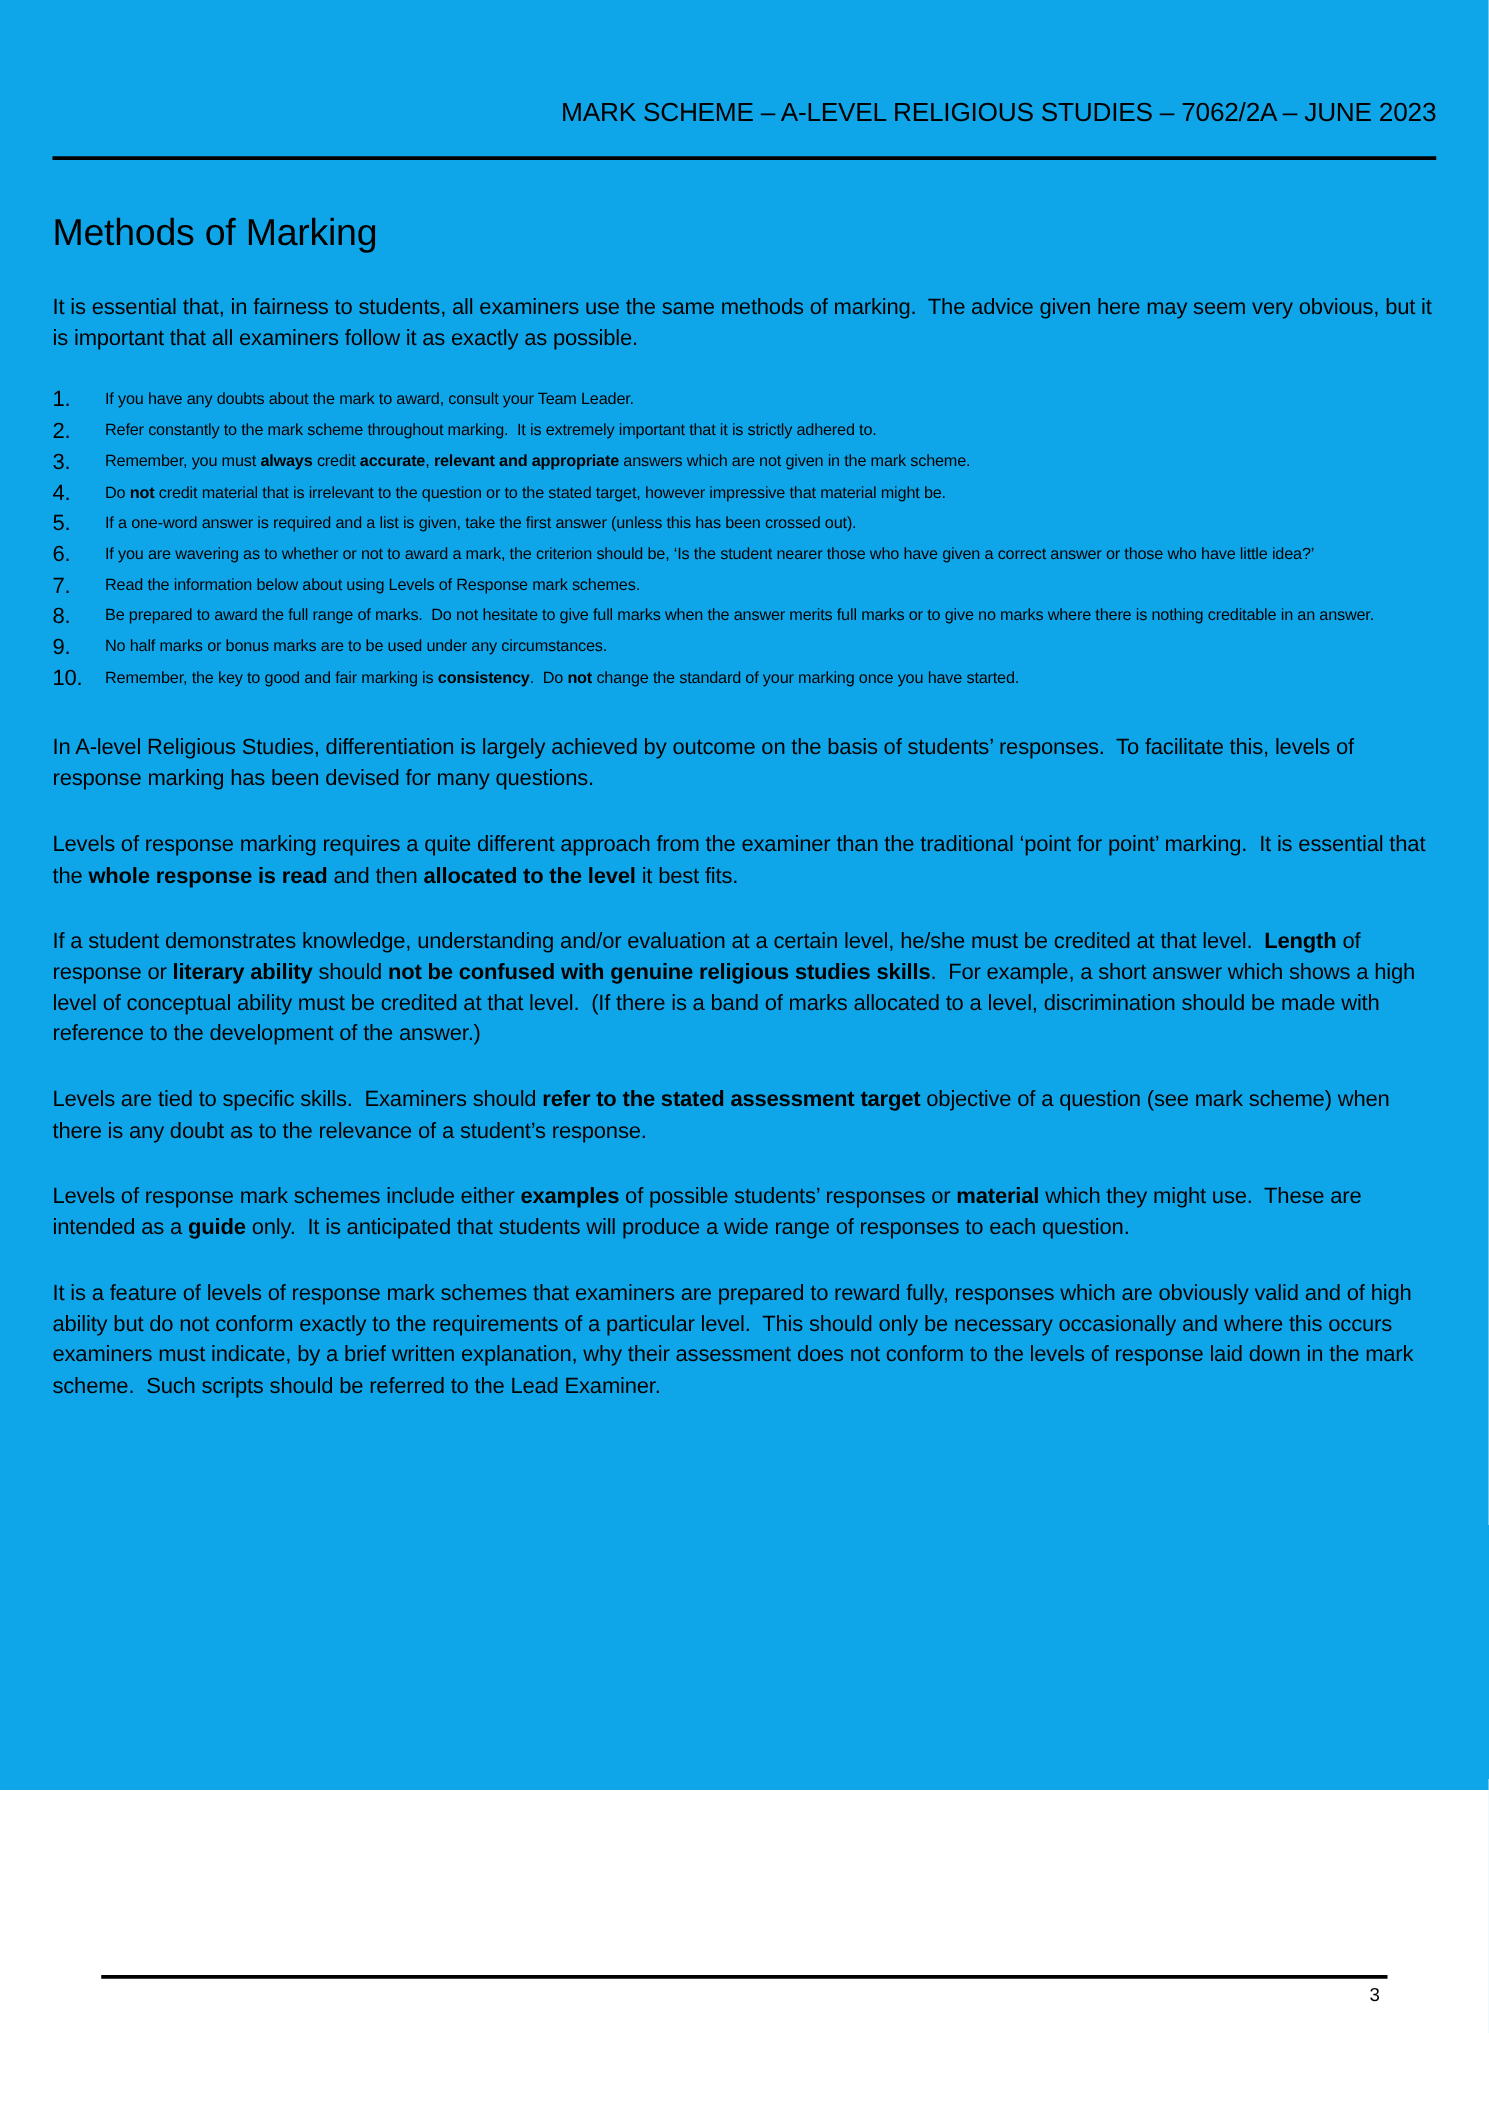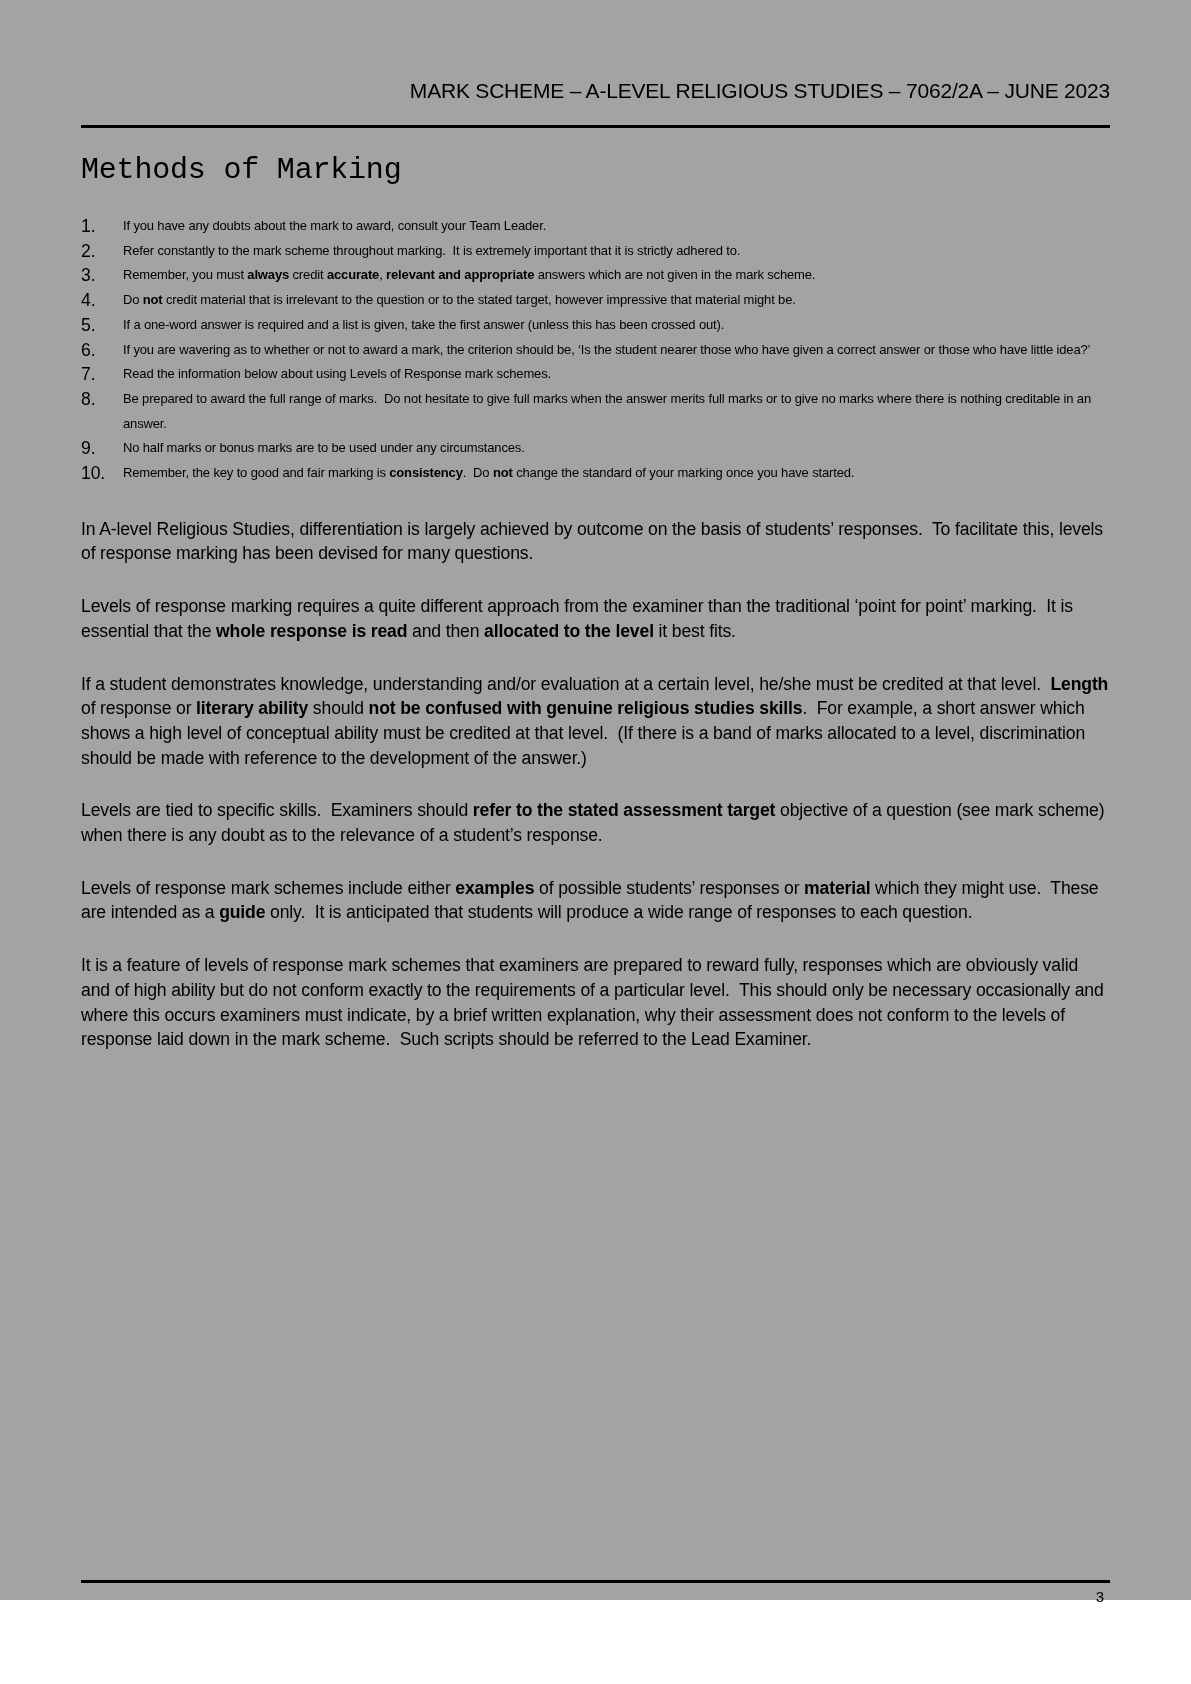--- a/index.html
+++ b/index.html
@@ -7,23 +7,23 @@
     width: 1191px;
     height: 1684px;
     background: #ffffff;
     overflow: hidden;
     font-family: "Liberation Sans", sans-serif;
     color: #000000;
   }
   .page {
     position: relative;
     width: 1191px;
-    height: 1600px;
-    padding: 0 81px;
-    background: #a3a3a3;
+    height: 1432px;
+    padding: 0 42px;
+    background: #0ea5e9;
   }
   .running-head {
     padding-top: 78px;
     text-align: right;
     font-size: 21px;
     line-height: 25px;
     letter-spacing: -0.2px;
     color: #000000;
     white-space: nowrap;
   }
@@ -32,21 +32,21 @@
     border-top: 3px solid #000000;
     margin-top: 22px;
   }
   h1.doc-heading, h2.doc-heading {
     font-size: 30px;
     line-height: 37px;
     font-weight: 400;
     letter-spacing: -0.2px;
     color: #000000;
   }
-  h1.doc-heading { margin-top: 24px; font-family: Liberation Mono, monospace; }
+  h1.doc-heading { margin-top: 40px; }
   h2.doc-heading { margin-top: 72px; }
   .body-text {
     font-size: 17.6px;
     line-height: 24.7px;
     letter-spacing: -0.15px;
     white-space: pre-wrap;
     color: #000000;
   }
   p.body-text { margin-top: 26px; }
   p.body-text.first-after-heading { margin-top: 28px; }
@@ -95,20 +95,21 @@
   <header>
     <div class="running-head">MARK SCHEME – A-LEVEL RELIGIOUS STUDIES – 7062/2A – JUNE 2023</div>
     <hr class="rule">
   </header>
 
   <main>
 
     <section>
       <h1 class="doc-heading">Methods of Marking</h1>
 
+      <p class="body-text first-after-heading"><span>It is essential that, in fairness to students, all examiners use the same methods of marking.  The advice given here may seem very obvious, but it is important that all examiners follow it as exactly as possible.</span></p>
 
       <div class="num-list">
         <div class="row">
           <span class="num">1.</span>
           <span class="li-text"><span>If you have any doubts about the mark to award, consult your Team Leader.</span></span>
         </div>
         <div class="row">
           <span class="num">2.</span>
           <span class="li-text"><span>Refer constantly to the mark scheme throughout marking.  It is extremely important that it is strictly adhered to.</span></span>
         </div>

